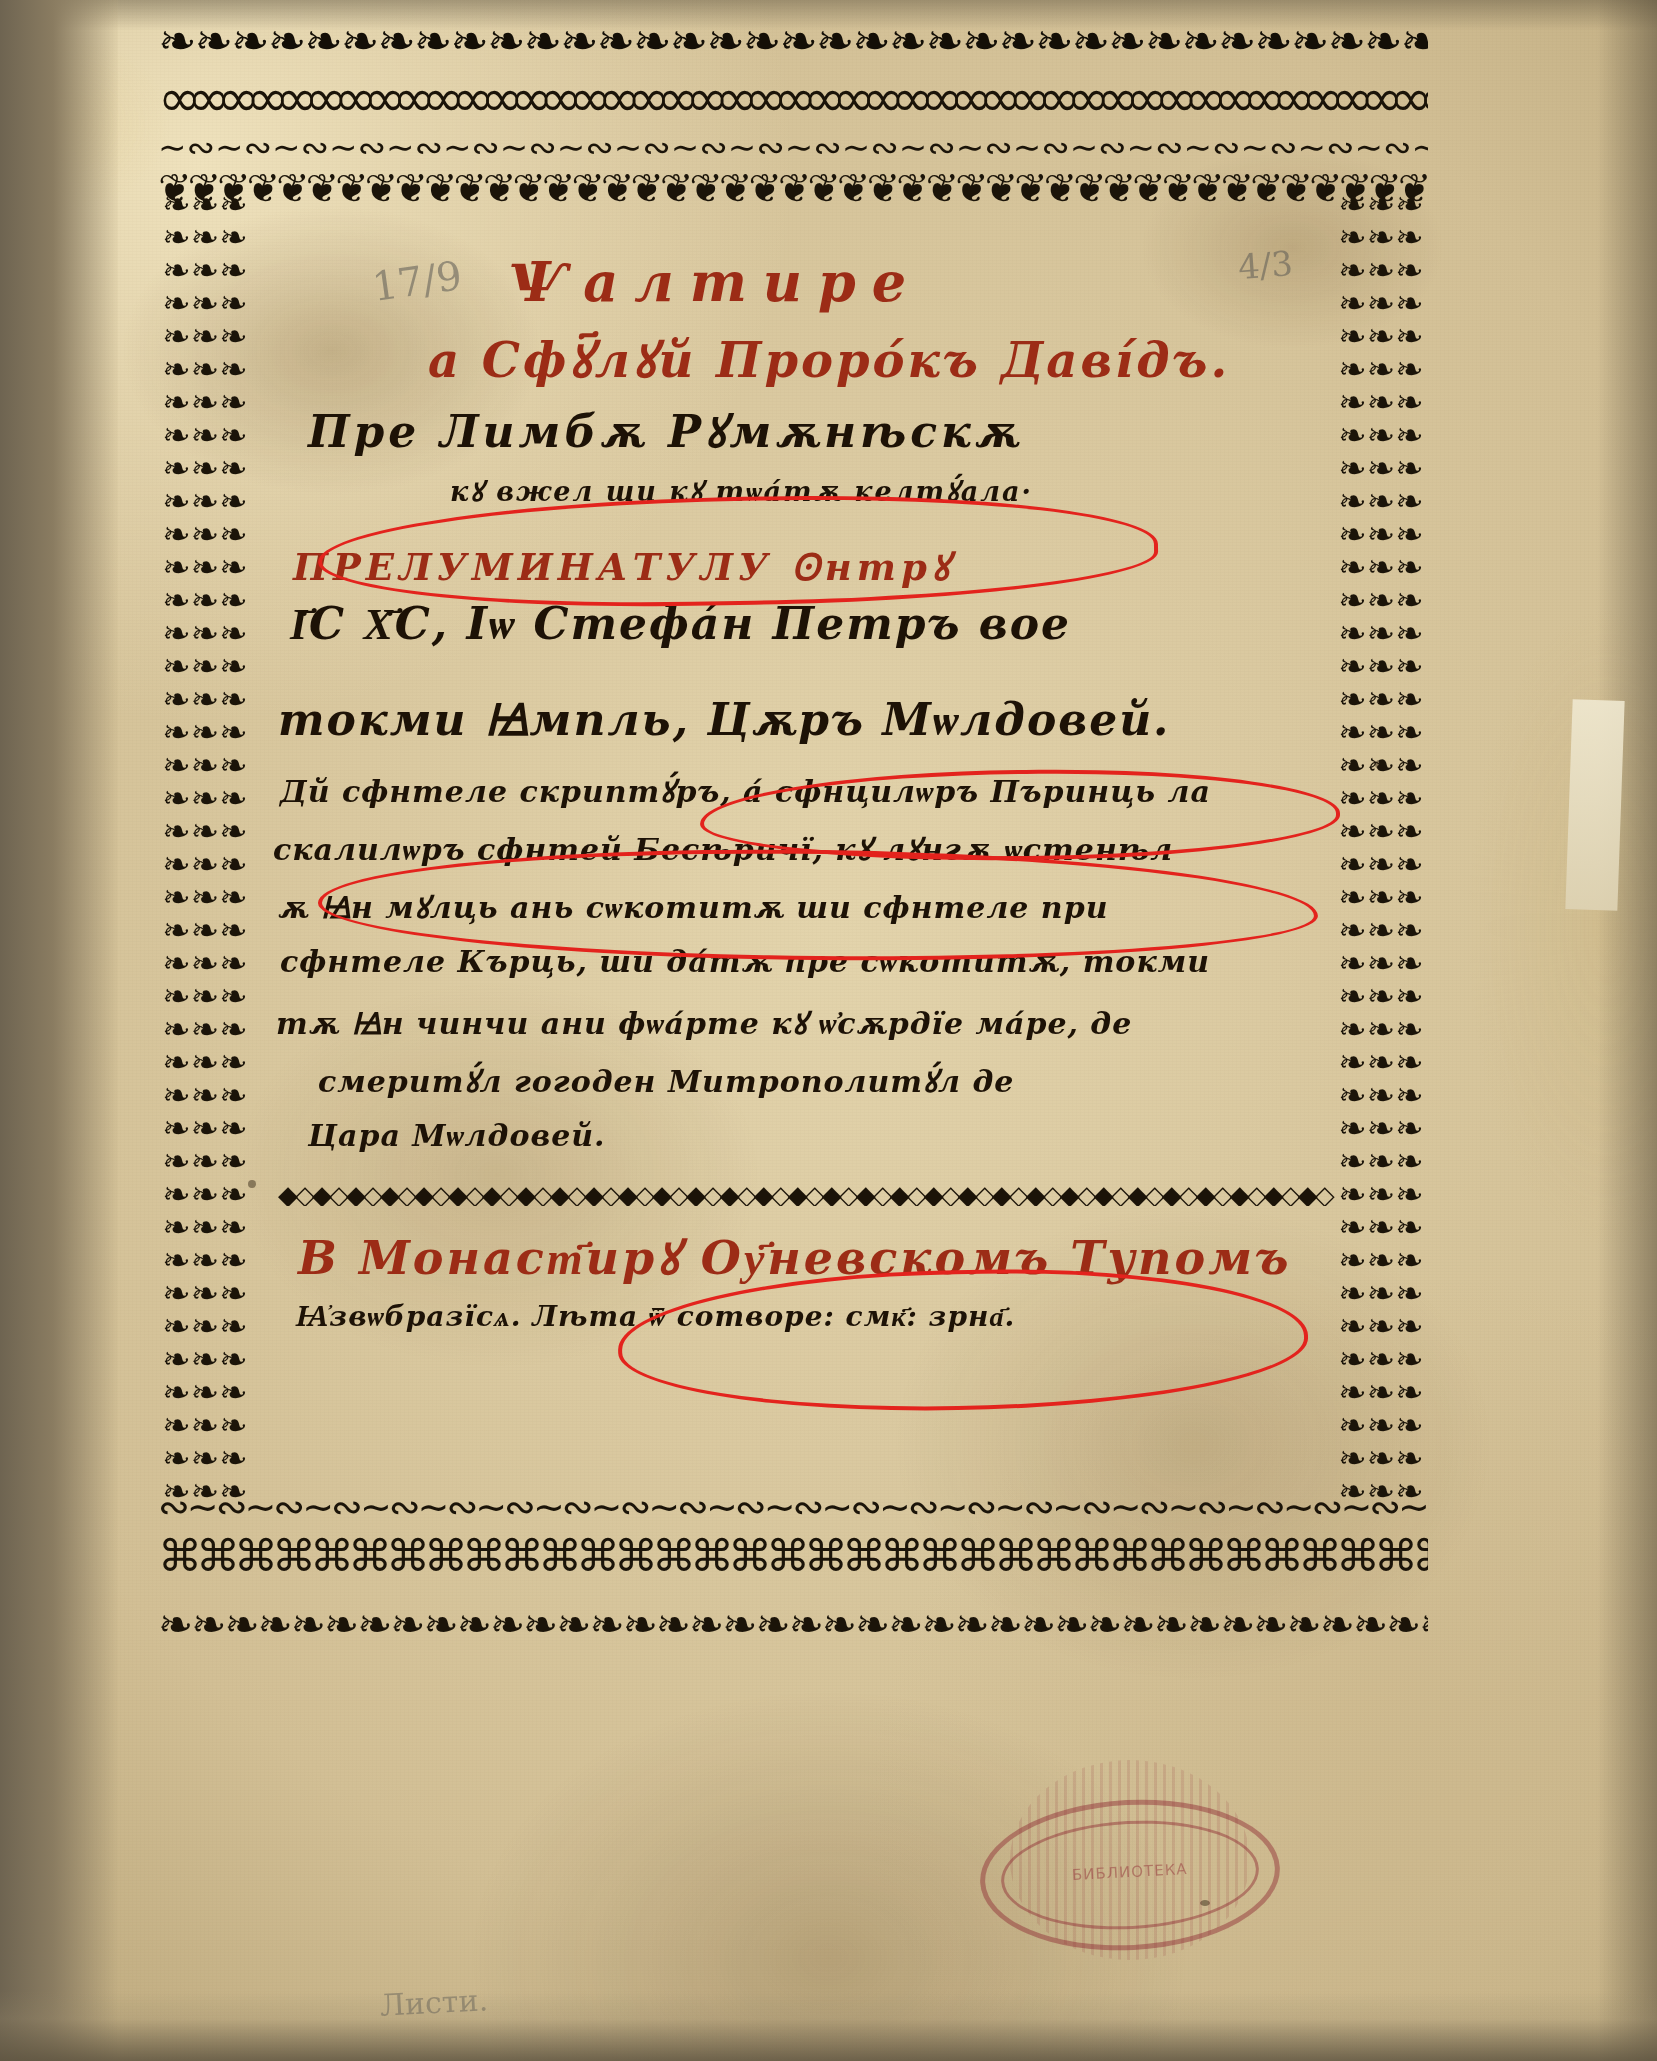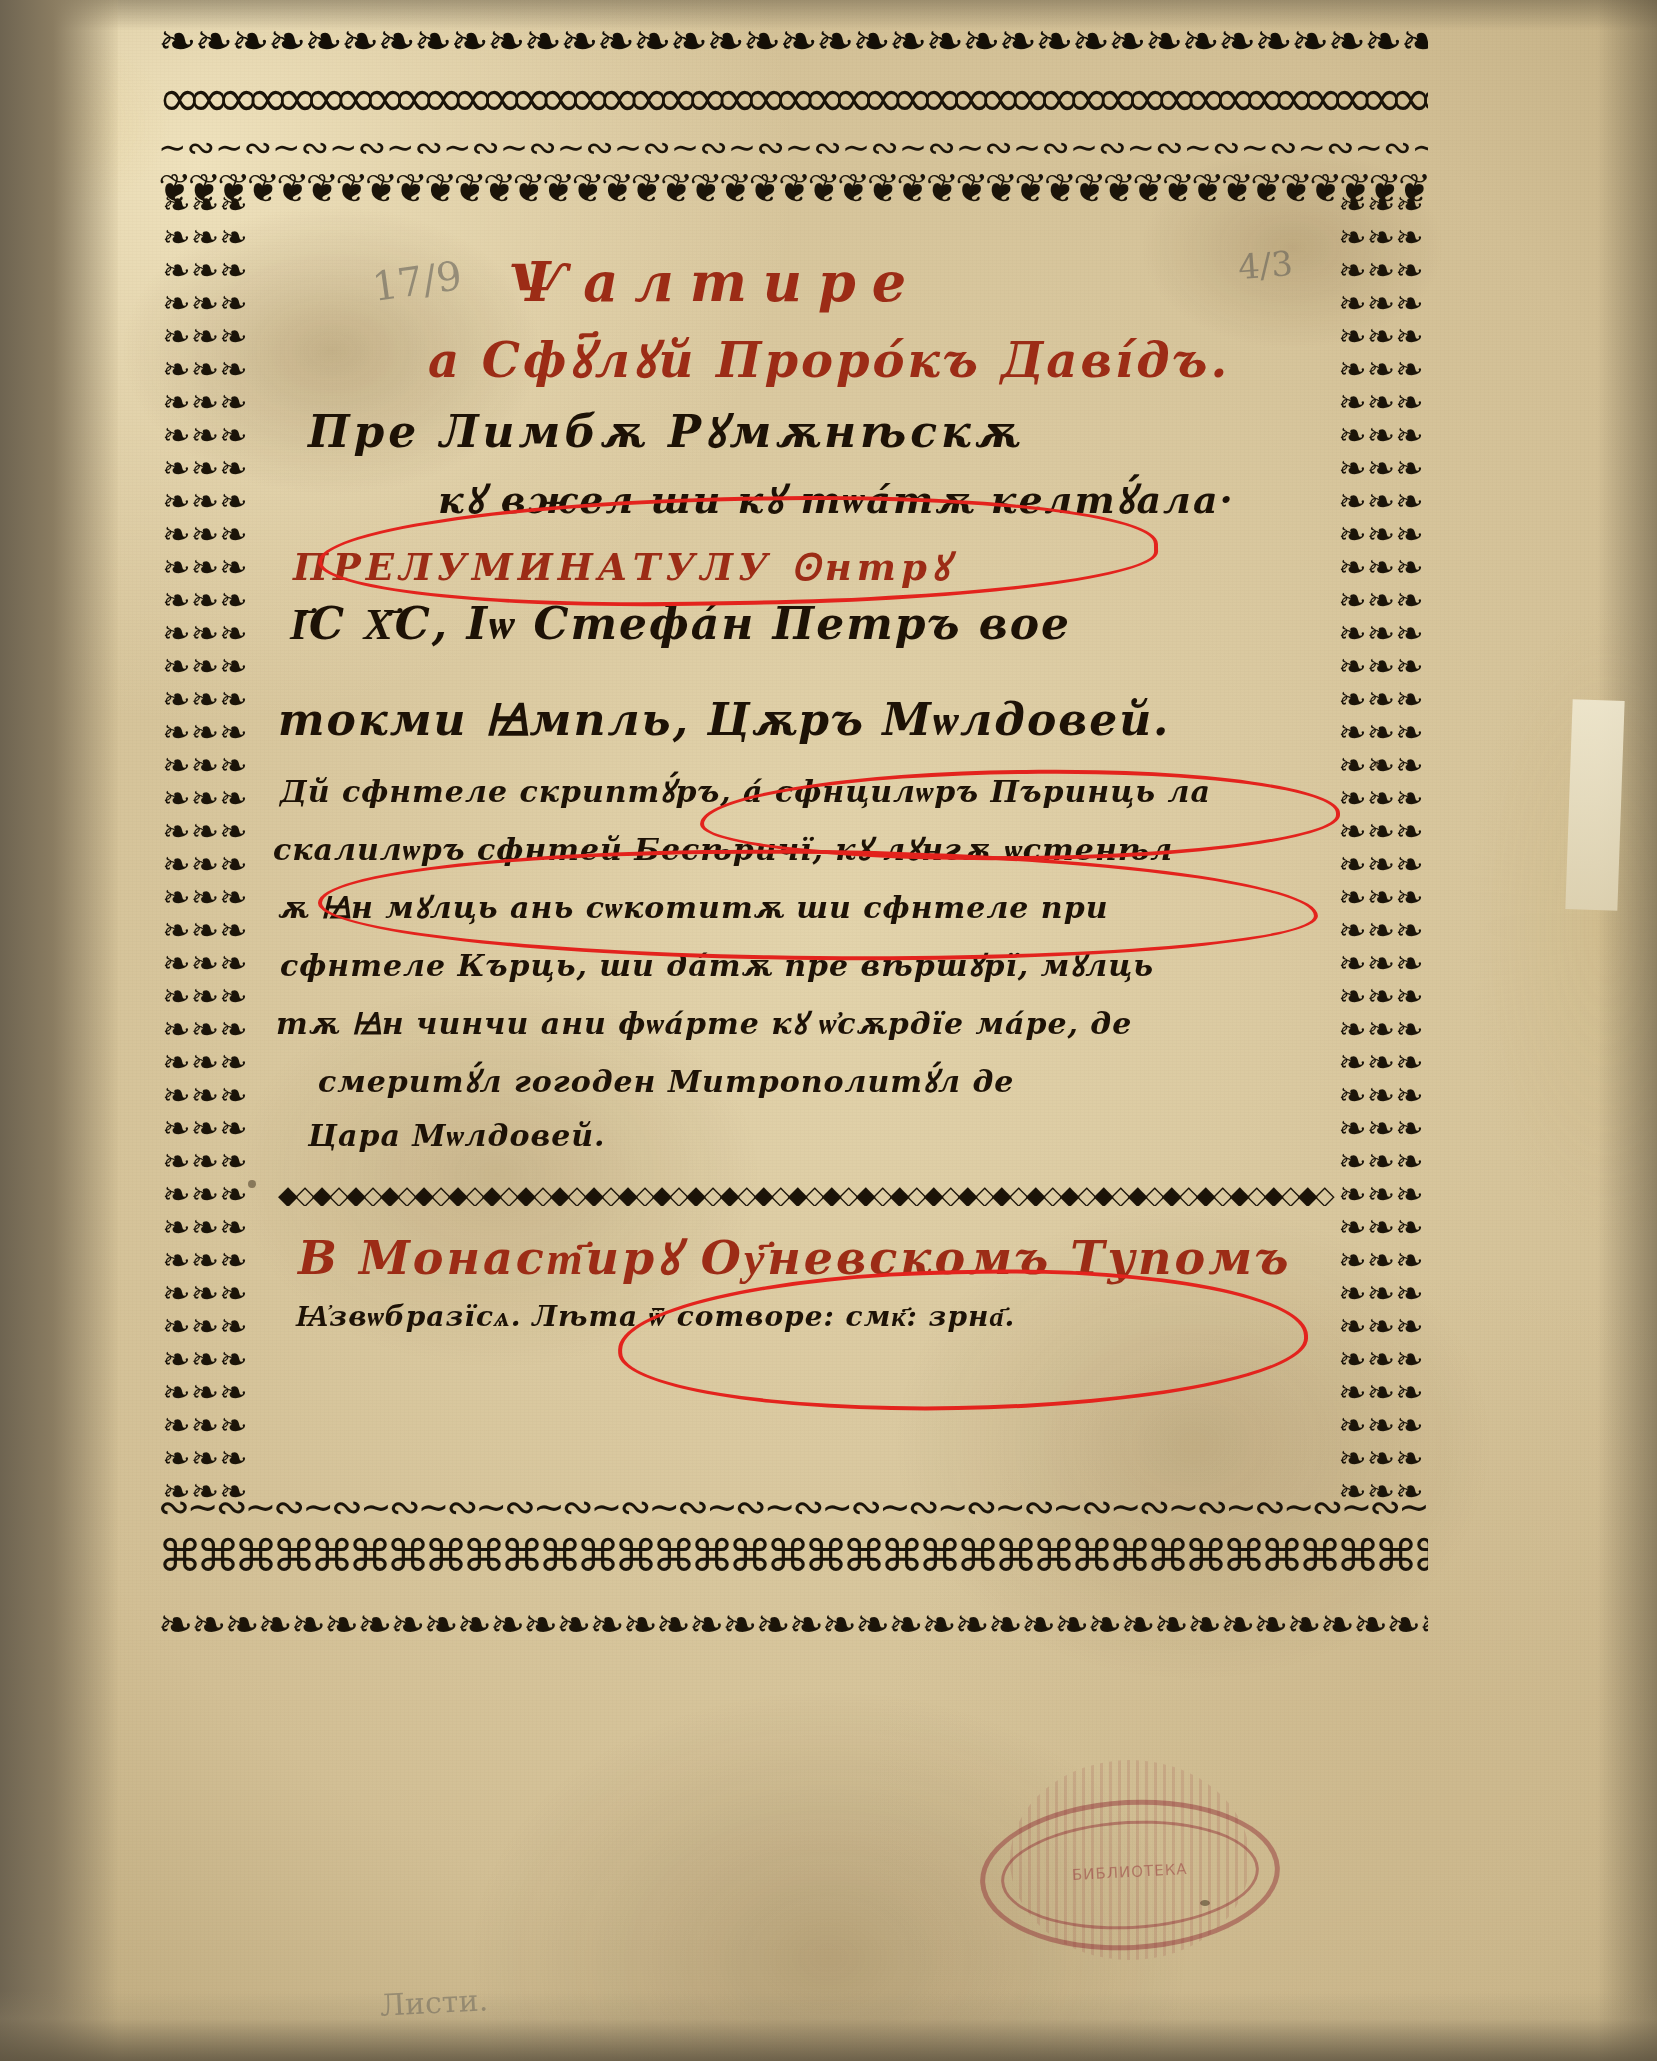--- a/index.html
+++ b/index.html
@@ -160,21 +160,21 @@
   .red { color: #9c2c16; }
   .l {
     position: absolute;
     white-space: nowrap;
     transform-origin: left center;
   }
 
   .t1 { left: 190px; top: 0px; font-size: 54px; letter-spacing: 16px; }
   .t2 { left: 110px; top: 76px; font-size: 48px; letter-spacing: 3px; }
   .t3 { left: -10px; top: 150px; font-size: 44px; letter-spacing: 4px; }
-  .t4 { left: 120px; top: 222px; font-size: 38px; letter-spacing: 2px; }
+  .t4 { left: 132px; top: 222px; font-size: 27px; letter-spacing: 2px; }
   .t5 { left: -25px; top: 290px; font-size: 37px; letter-spacing: 5px; }
   .t6 { left: -28px; top: 348px; font-size: 44px; letter-spacing: 2px; }
   .t7 { left: -40px; top: 438px; font-size: 44px; letter-spacing: 2px; }
 
   .body-line { font-size: 30px; letter-spacing: 1px; }
   .b1 { left: -38px; top: 520px; }
   .b2 { left: -45px; top: 578px; }
   .b3 { left: -40px; top: 636px; }
   .b4 { left: -38px; top: 694px; }
   .b5 { left: -42px; top: 752px; }
@@ -300,21 +300,21 @@
     <div class="l cyr red t2">а Сфꙋ҃лꙋй Проро́къ Даві́дъ.</div>
     <div class="l cyr t3">Пре Лимбѫ Рꙋмѫнѣскѫ</div>
     <div class="l cyr t4">кꙋ вжел ши кꙋ тѡа́тѫ келтꙋ́ала·</div>
     <div class="l cyr red t5">ПРЕЛУМИНАТУЛУ Ꙩнтрꙋ</div>
     <div class="l cyr t6">І҃С Х҃С,  Іѡ Стефа́н Петръ вое</div>
     <div class="l cyr t7">токми Ꙝмпль, Цѫръ Мѡлдовей.</div>
 
     <div class="l cyr body-line b1">Дй сфнтеле скриптꙋ́ръ, а́ сфнцилѡръ Пъринць ла</div>
     <div class="l cyr body-line b2">скалилѡръ сфнтей Бесѣричї,   кꙋ лꙋнгѫ ѡстенѣл</div>
     <div class="l cyr body-line b3">ѫ  Ꙝн мꙋлць  ань  сѡкотитѫ  ши сфнтеле  при</div>
-    <div class="l cyr body-line b4">сфнтеле Кърць,   ши да́тѫ пре вѣршꙋрї, мꙋлць</div>
+    <div class="l cyr body-line b4">сфнтеле Кърць,   ши да́тѫ пре сѡкотитѫ, токми</div>
     <div class="l cyr body-line b5">тѫ  Ꙝн чинчи ани фѡа́рте кꙋ ѡ҆сѫрдїе ма́ре,  де</div>
     <div class="l cyr body-line b6">смеритꙋ́л  гогоден Митрополитꙋ́л  де</div>
     <div class="l cyr body-line b7">Цара Мѡлдовей.</div>
 
     <div class="rule">◆◇◆◇◆◇◆◇◆◇◆◇◆◇◆◇◆◇◆◇◆◇◆◇◆◇◆◇◆◇◆◇◆◇◆◇◆◇◆◇◆◇◆◇◆◇◆◇◆◇◆◇◆◇◆◇◆◇◆◇◆◇</div>
 
     <div class="l cyr red c1">В Монаст҃ирꙋ Оу҃невскомъ Тупомъ</div>
     <div class="l cyr c2">Ꙗ҆звѡбразїсѧ. Лѣта ѿ сотворе: смк҃: зрна҃.</div>
   </div>
 

